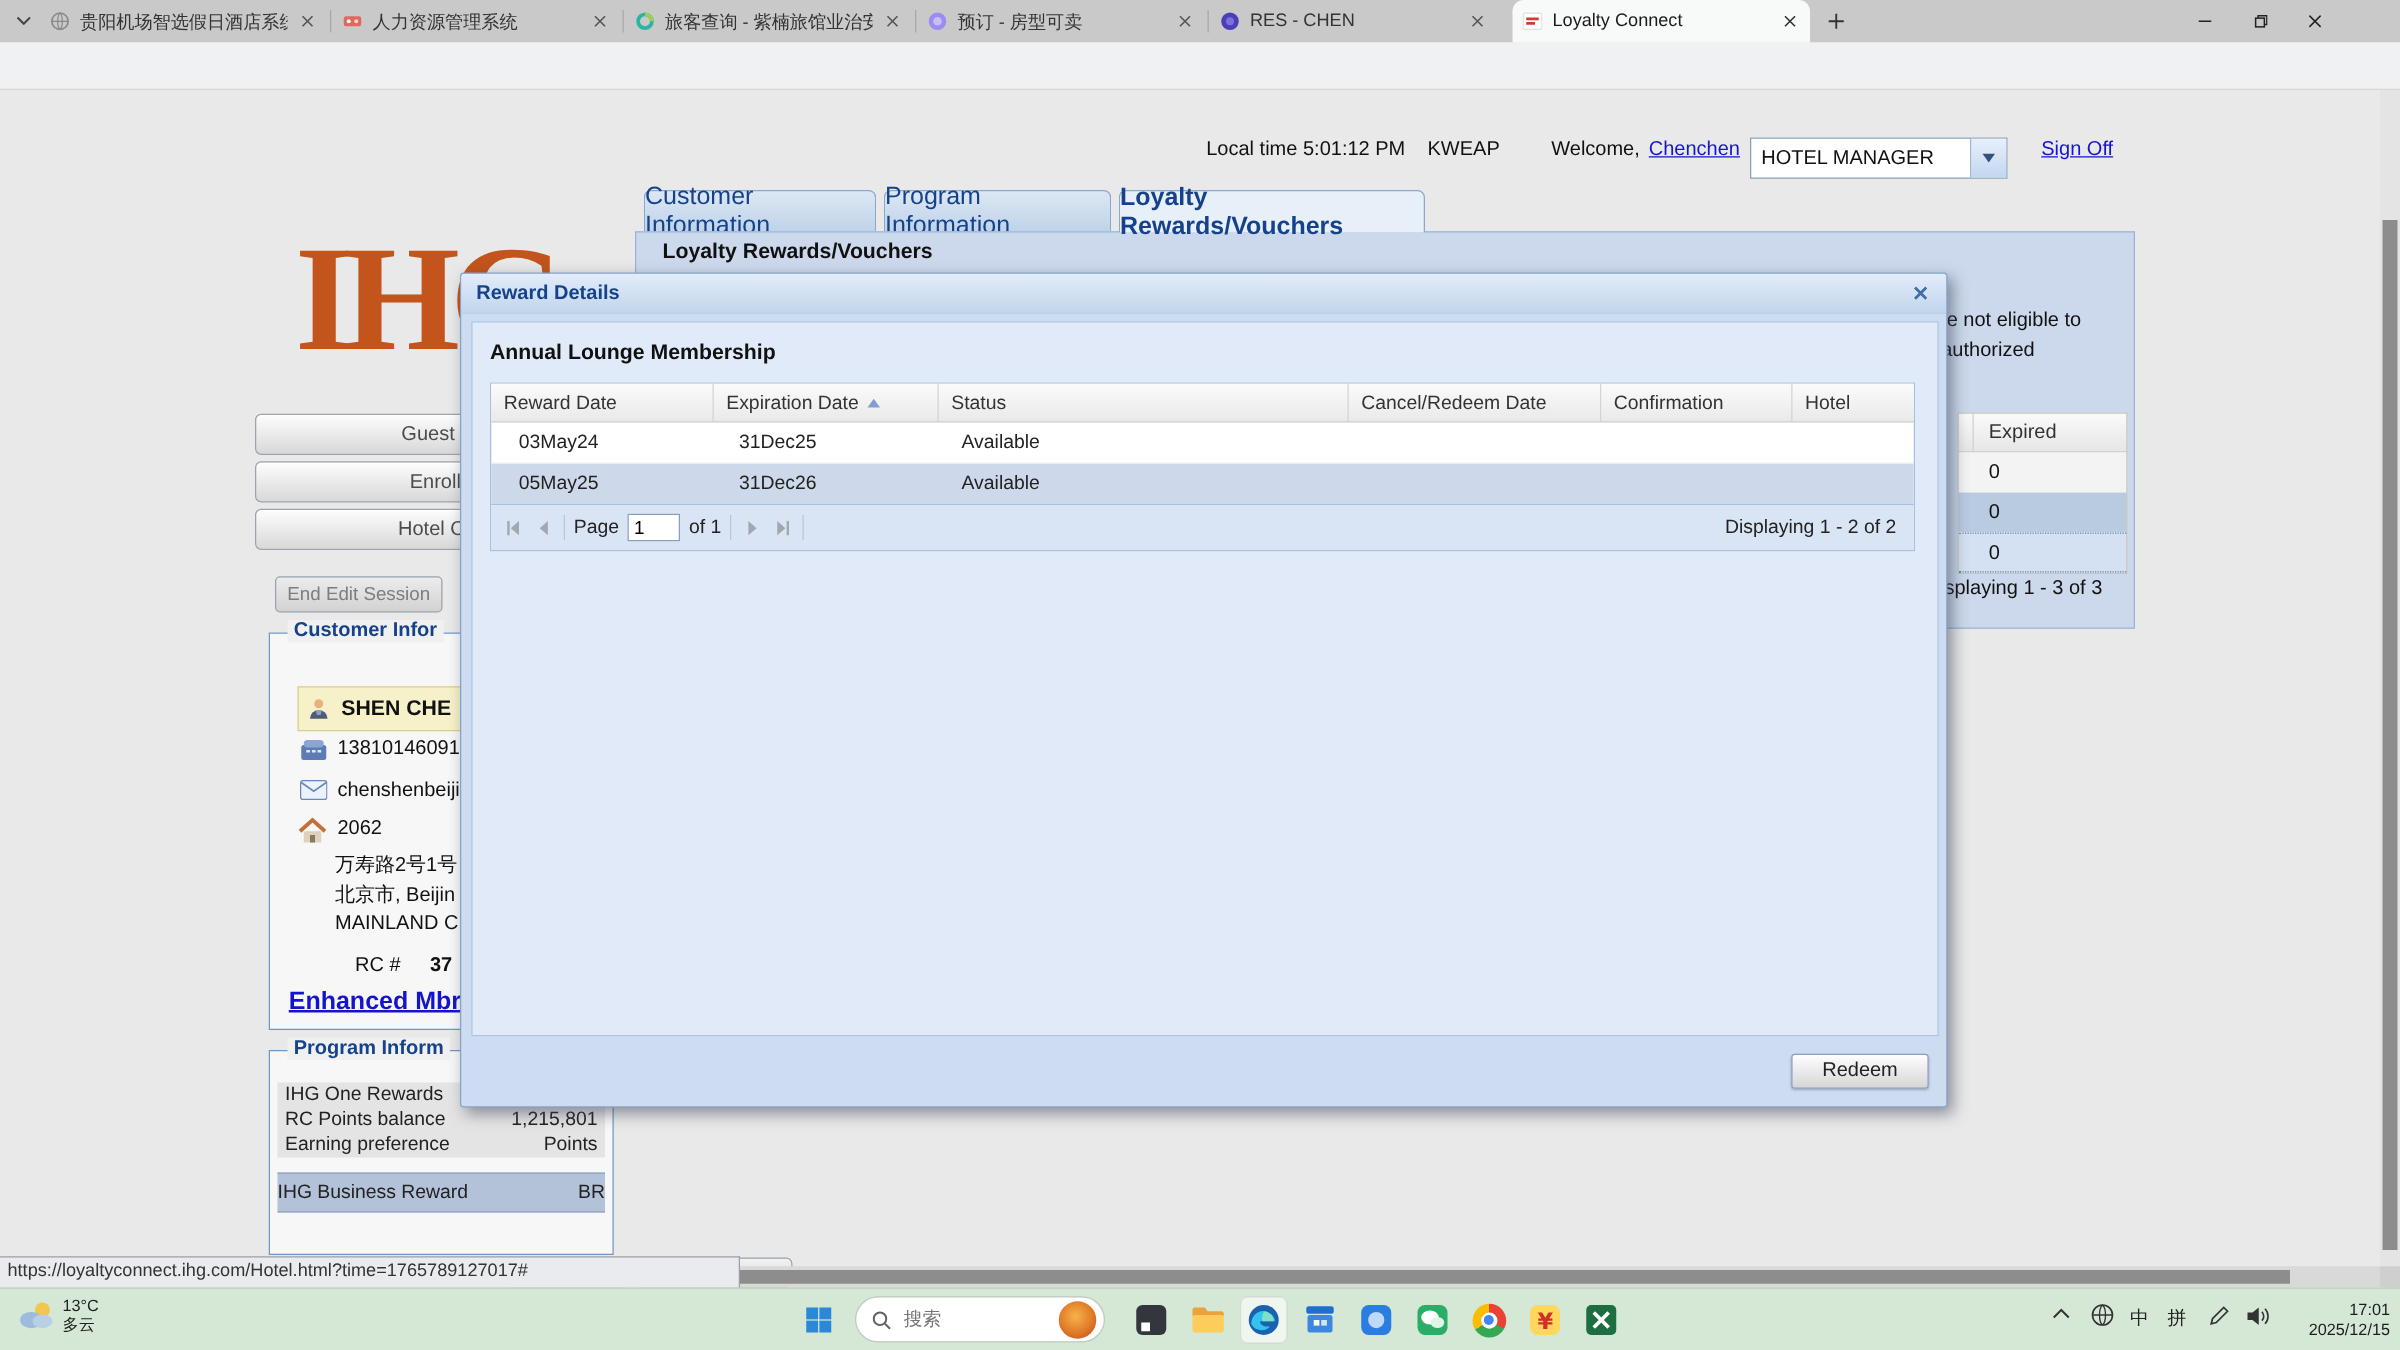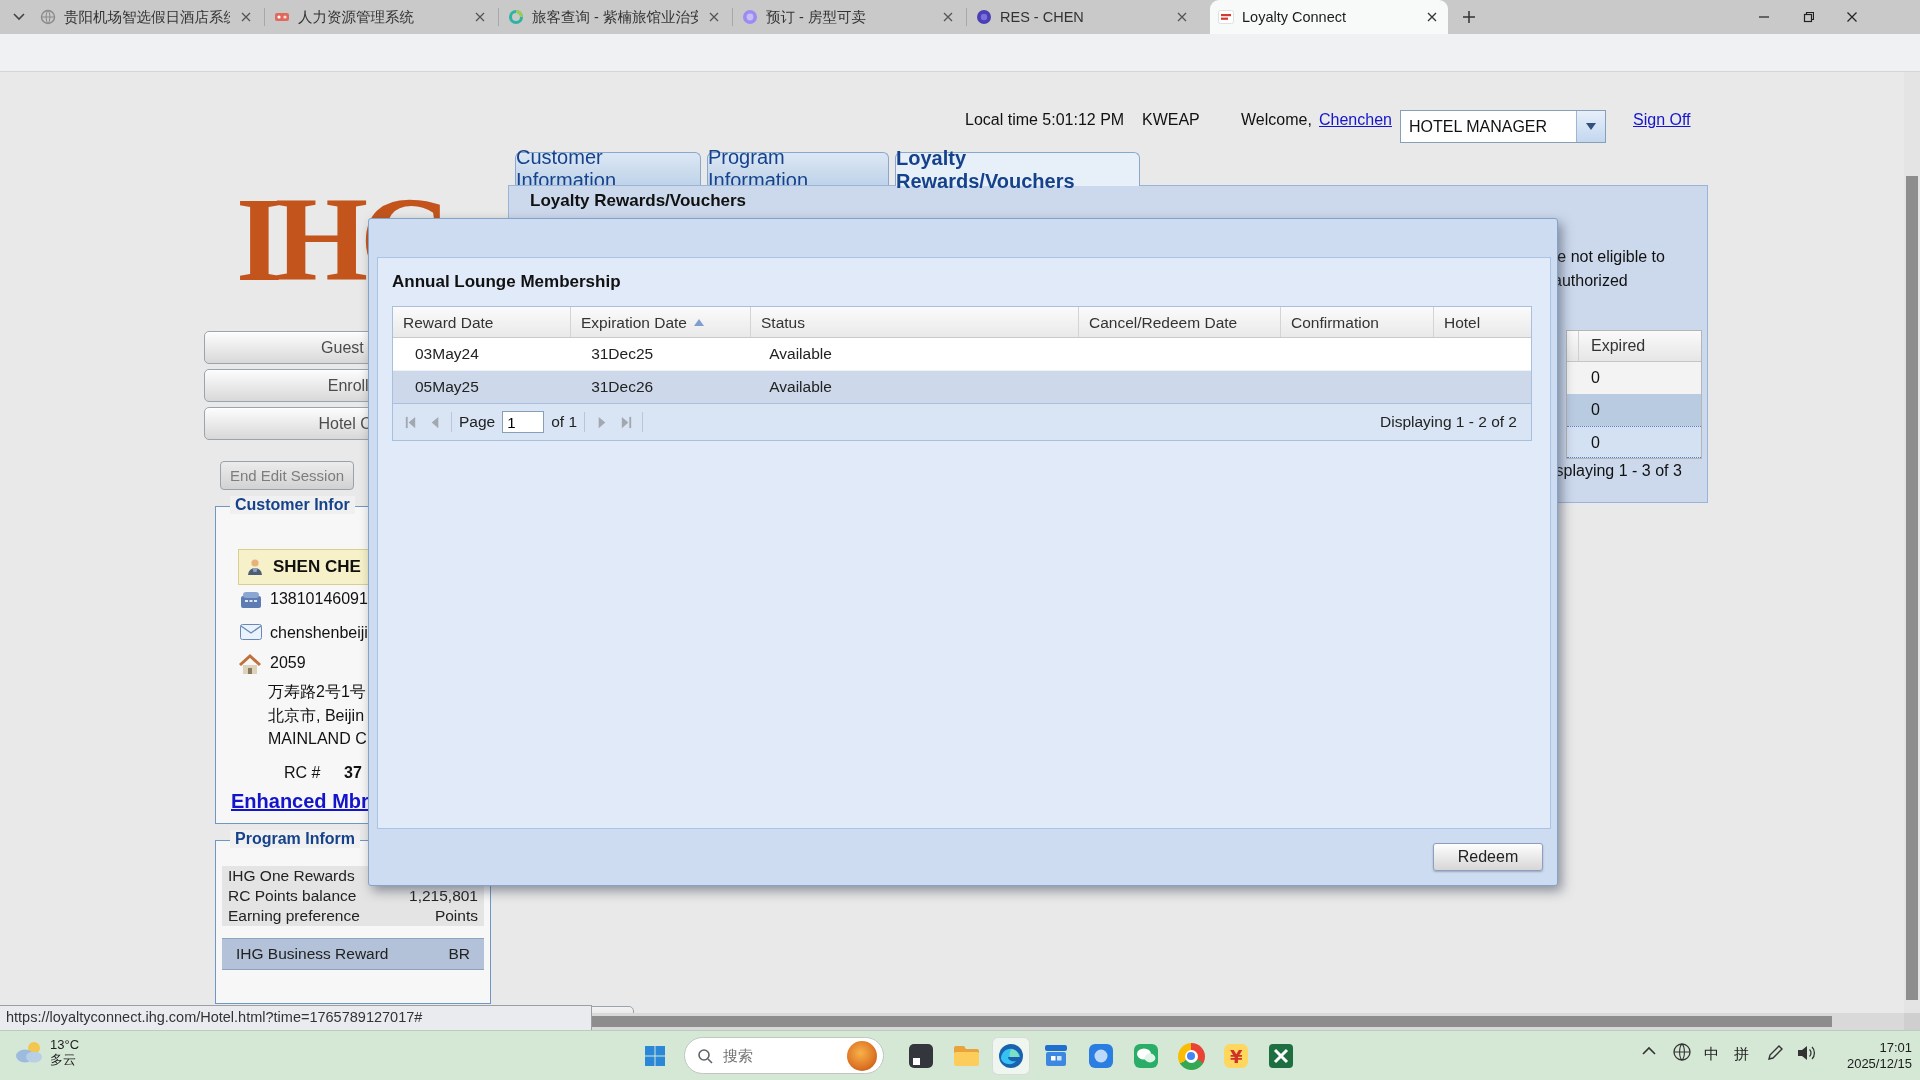--- a/index.html
+++ b/index.html
@@ -46,21 +46,21 @@
 
   
   .sbtn{left:204px;width:292px;height:33px;background:linear-gradient(#fdfdfd,#d8d8d8);border:1px solid #9aa4ae;border-radius:5px;box-shadow:inset 0 1px 0 #fff;display:flex;align-items:center;justify-content:center;font-size:16px;color:#4c4c4c;box-sizing:border-box;}
   .endedit{left:220px;top:389px;width:134px;height:29px;background:linear-gradient(#ececec,#d2d2d2);border:1px solid #98a2ac;border-radius:4px;display:flex;align-items:center;justify-content:center;font-size:15px;color:#7d7d7d;box-sizing:border-box;}
   .fieldset{left:215px;width:276px;border:1px solid #6f96c5;background:#f7f7f7;box-sizing:border-box;}
   .legend{font-size:16px;font-weight:bold;color:#15428b;background:#f0f0f0;padding:0 5px;white-space:nowrap;}
   .namebar{left:238px;top:477px;width:250px;height:36px;background:#f6f1c8;border:1px solid #d6cf8d;box-sizing:border-box;display:flex;align-items:center;gap:8px;padding-left:6px;}
   .namebar b{font-size:17px;color:#111;white-space:nowrap;}
   .crow{font-size:16px;color:#111;white-space:nowrap;}
   .ptable-row{display:flex;justify-content:space-between;font-size:15.5px;color:#222;line-height:20px;padding:0 6px;}
-  .pband{left:222px;top:866px;width:262px;height:32px;background:#b3c2d8;border-top:1px solid #8fa3bf;border-bottom:1px solid #8fa3bf;display:flex;justify-content:space-between;align-items:center;padding:0 14px;box-sizing:border-box;font-size:15.5px;color:#222;}
+  .pband{left:222px;top:866px;width:262px;height:32px;background:#b3c2d8;border-top:1px solid #8fa3bf;border-bottom:1px solid #8fa3bf;display:flex;justify-content:space-between;align-items:center;padding:0 0;box-sizing:border-box;font-size:15.5px;color:#222;}
   .stubbtn{background:linear-gradient(#f2f2f2,#d5d5d5);border:1px solid #9aa4ae;border-radius:5px;}
 
   
   .modal{left:368px;top:146px;width:1190px;height:668px;background:#cddcf0;border:1px solid #86a3c6;border-radius:3px;box-shadow:4px 5px 12px rgba(60,70,90,.55);z-index:10;box-sizing:border-box;}
   .mtitlebar{left:0;top:0;width:100%;height:32px;background:linear-gradient(#e2ecfa,#c2d5ec);border-bottom:1px solid #aec6e2;display:flex;align-items:center;box-sizing:border-box;padding:0 12px;border-radius:3px 3px 0 0;}
   .mtitle{font-size:16px;font-weight:bold;color:#15428b;flex:1;}
   .mbody{left:8px;top:38px;width:1174px;height:572px;background:#e1eaf8;border:1px solid #aac4e4;box-sizing:border-box;}
   .sectitle{font-size:17px;font-weight:bold;color:#111;}
   .grid{left:14px;top:48px;width:1140px;border:1px solid #a9c0dd;background:#fff;box-sizing:border-box;}
   .ghead{display:flex;height:30px;background:linear-gradient(#fbfbfb,#e9e9e9);border-bottom:1px solid #c9c9c9;}
@@ -374,21 +374,21 @@
         </svg>
       </div>
     <span class="a crow" style="left:270px;top:552px;">chenshenbeiji</span>
     <div class="a" style="left:238px;top:582px;">
         <svg width="24" height="22" viewBox="0 0 24 22">
           <path d="M2 11L12 2l10 9" fill="none" stroke="#c0703a" stroke-width="3"></path>
           <rect x="5" y="11" width="14" height="9" fill="#ddd3bd"></rect>
           <rect x="10" y="14" width="4" height="6" fill="#8a7a5d"></rect>
         </svg>
       </div>
-    <span class="a crow" style="left:270px;top:582px;">2059</span>
+    <span class="a crow" style="left:270px;top:582px;">2062</span>
     <span class="a crow" style="left:268px;top:610px;">万寿路2号1号</span>
     <span class="a crow" style="left:268px;top:634px;">北京市, Beijin</span>
     <span class="a crow" style="left:268px;top:658px;">MAINLAND C</span>
     <span class="a crow" style="left:284px;top:692px;">RC #</span>
     <span class="a crow" style="left:344px;top:692px;font-weight:bold;">37</span>
     <a class="a" style="left:231px;top:718px;font-size:20px;font-weight:bold;color:#1414cc;text-decoration:underline;white-space:nowrap;">Enhanced Mbr P</a>
 
     <div class="a fieldset" style="top:768px;height:164px;"></div>
     <span class="a legend" style="left:230px;top:758px;">Program Inform</span>
     <div class="a" style="left:222px;top:794px;width:262px;background:#e4e4e4;">
@@ -407,20 +407,28 @@
     </div>
     <div class="a pband">
       <span>IHG Business Reward</span>
         <span>BR</span>
     </div>
 
     <div class="a stubbtn" style="left:404px;top:934px;width:96px;height:22px;"></div>
     <div class="a stubbtn" style="left:508px;top:934px;width:124px;height:22px;"></div>
 
     <div class="a modal">
+      <div class="a mtitlebar">
+        <span class="mtitle">Reward Details</span>
+        <span style="width:18px;height:18px;display:flex;align-items:center;justify-content:center;">
+          <svg width="13" height="13" viewBox="0 0 13 13">
+              <path d="M2 2l9 9M11 2l-9 9" stroke="#3f6fa8" stroke-width="2.2"></path>
+            </svg>
+        </span>
+      </div>
       <div class="a mbody">
         <span class="a sectitle" style="left:14px;top:14px;">Annual Lounge Membership</span>
 
         <div class="a grid">
           <div class="ghead">
             <div class="ghc" style="width:178px;">
                 <span>Reward Date</span>
               </div>
             <div class="ghc" style="width:180px;">
                 <span>Expiration Date</span>

